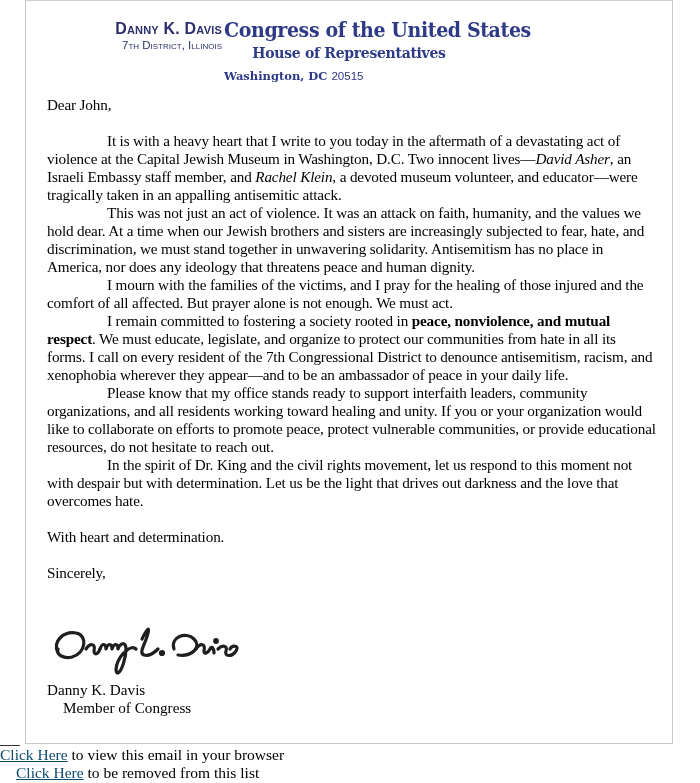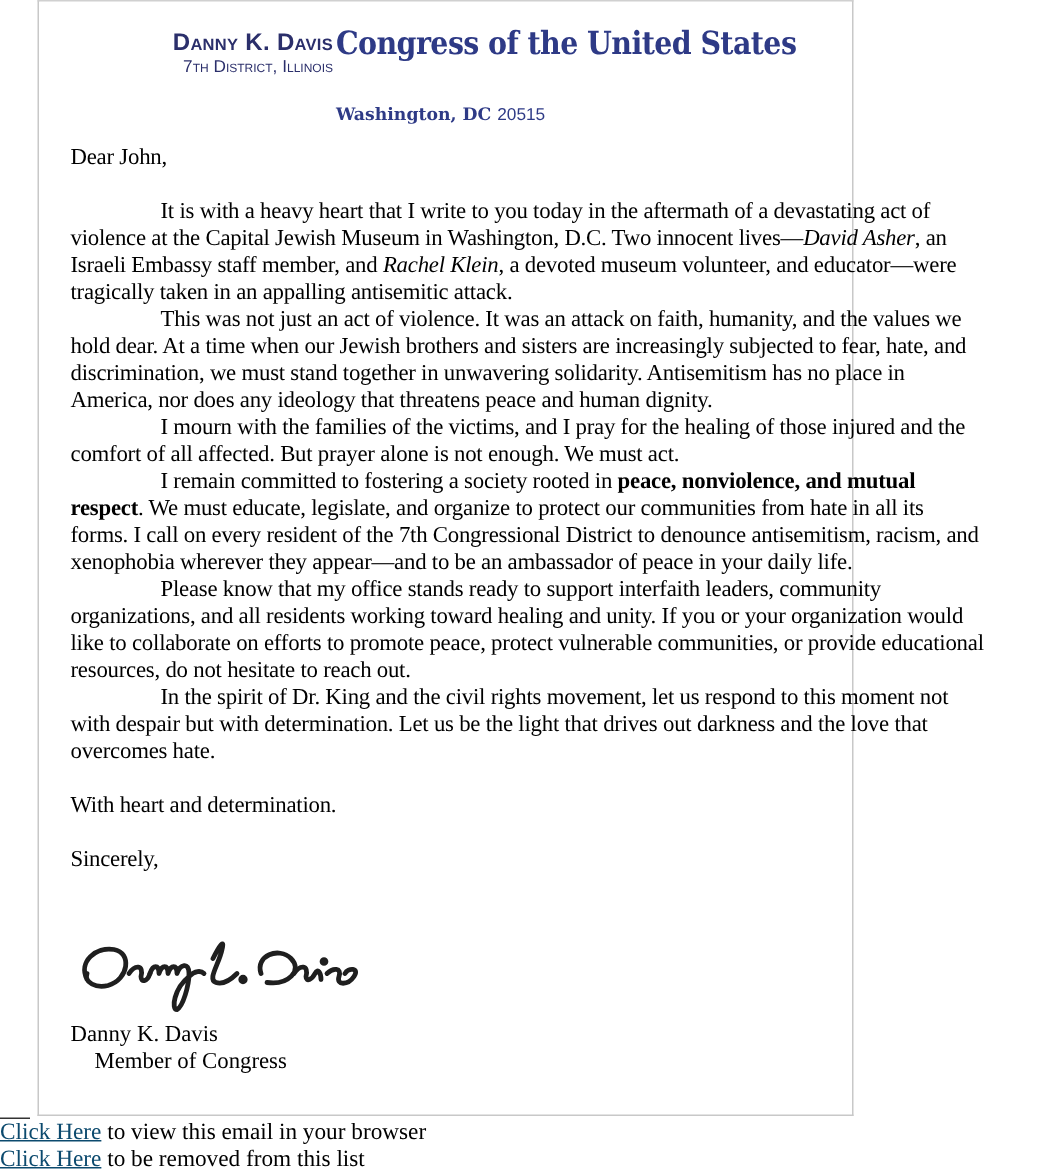--- a/index.html
+++ b/index.html
@@ -1,19 +1,19 @@
 <!DOCTYPE html>
 <html><head>
   <meta charset="utf-8">
   <style>
     html, body { margin: 0; padding: 0; background: #ffffff; }
     body { width: 700px; height: 783px; position: relative; overflow: hidden;
            font-family: "Liberation Serif", serif; color: #000; }
     .letter-box {
-      position: absolute; left: 25px; top: 0; width: 544px; height: 744px;
+      position: absolute; left: 25px; top: 0; width: 648px; height: 744px;
       border: 1px solid #c8c8c8; border-top-color: #d0d0d0; box-sizing: border-box; background: #fff;
     }
     .header { position: absolute; left: 0; top: 0; width: 100%; height: 90px; }
     .rep-name {
       position: absolute; left: 50px; top: 19px; width: 146px; text-align: right;
       font-family: "Liberation Sans", sans-serif; font-weight: bold; color: #2b2f6b;
       font-size: 16px; font-variant: small-caps; letter-spacing: 0.2px; white-space: nowrap;
     }
     .rep-district {
       position: absolute; left: 50px; top: 38px; width: 146px; text-align: right;
@@ -47,30 +47,31 @@
     .closing2 { margin: 18px 0 0 0; }
     .signature {
       position: absolute; left: 20px; top: 618px; width: 200px; height: 56px;
     }
     .sig-name { position: absolute; left: 21px; top: 680px; font-size: 15.2px; line-height: 18px; }
     .sig-title { position: absolute; left: 21px; top: 698px; font-size: 15.2px; line-height: 18px; margin-left: 16px; }
     .short-rule { position: absolute; left: 0; top: 745px; width: 20px; height: 1px; background: #333; }
     .footer-line { position: absolute; left: 0; font-size: 15.5px; line-height: 18px; white-space: nowrap; }
     .footer-line a { color: #0c4a6e; text-decoration: underline; cursor: pointer; }
     .f1 { top: 746px; }
-    .f2 { top: 764px; }
+    .f2 { top: 764px; padding-left: 16px; }
   </style>
 </head>
 <body>
 
 <div class="letter-box">
   <div class="header">
     <div class="rep-name">Danny K. Davis</div>
     <div class="rep-district">7th District, Illinois</div>
     <div class="congress-title">Congress of the United States</div>
+    <div class="house-title">House of Representatives</div>
     <div class="city-line">
       <span>Washington, DC</span>
       <span class="zip">20515</span>
     </div>
   </div>
 
   <div class="body-text">
     <p class="salutation">Dear John,</p>
     <div id="paragraphs">
         <p class="para"><span>It is with a heavy heart that I write to you today in the aftermath of a devastating act of violence at the Capital Jewish Museum in Washington, D.C. Two innocent lives—</span><i>David Asher</i><span>, an Israeli Embassy staff member, and </span><i>Rachel Klein</i><span>, a devoted museum volunteer, and educator—were tragically taken in an appalling antisemitic attack.</span></p>

